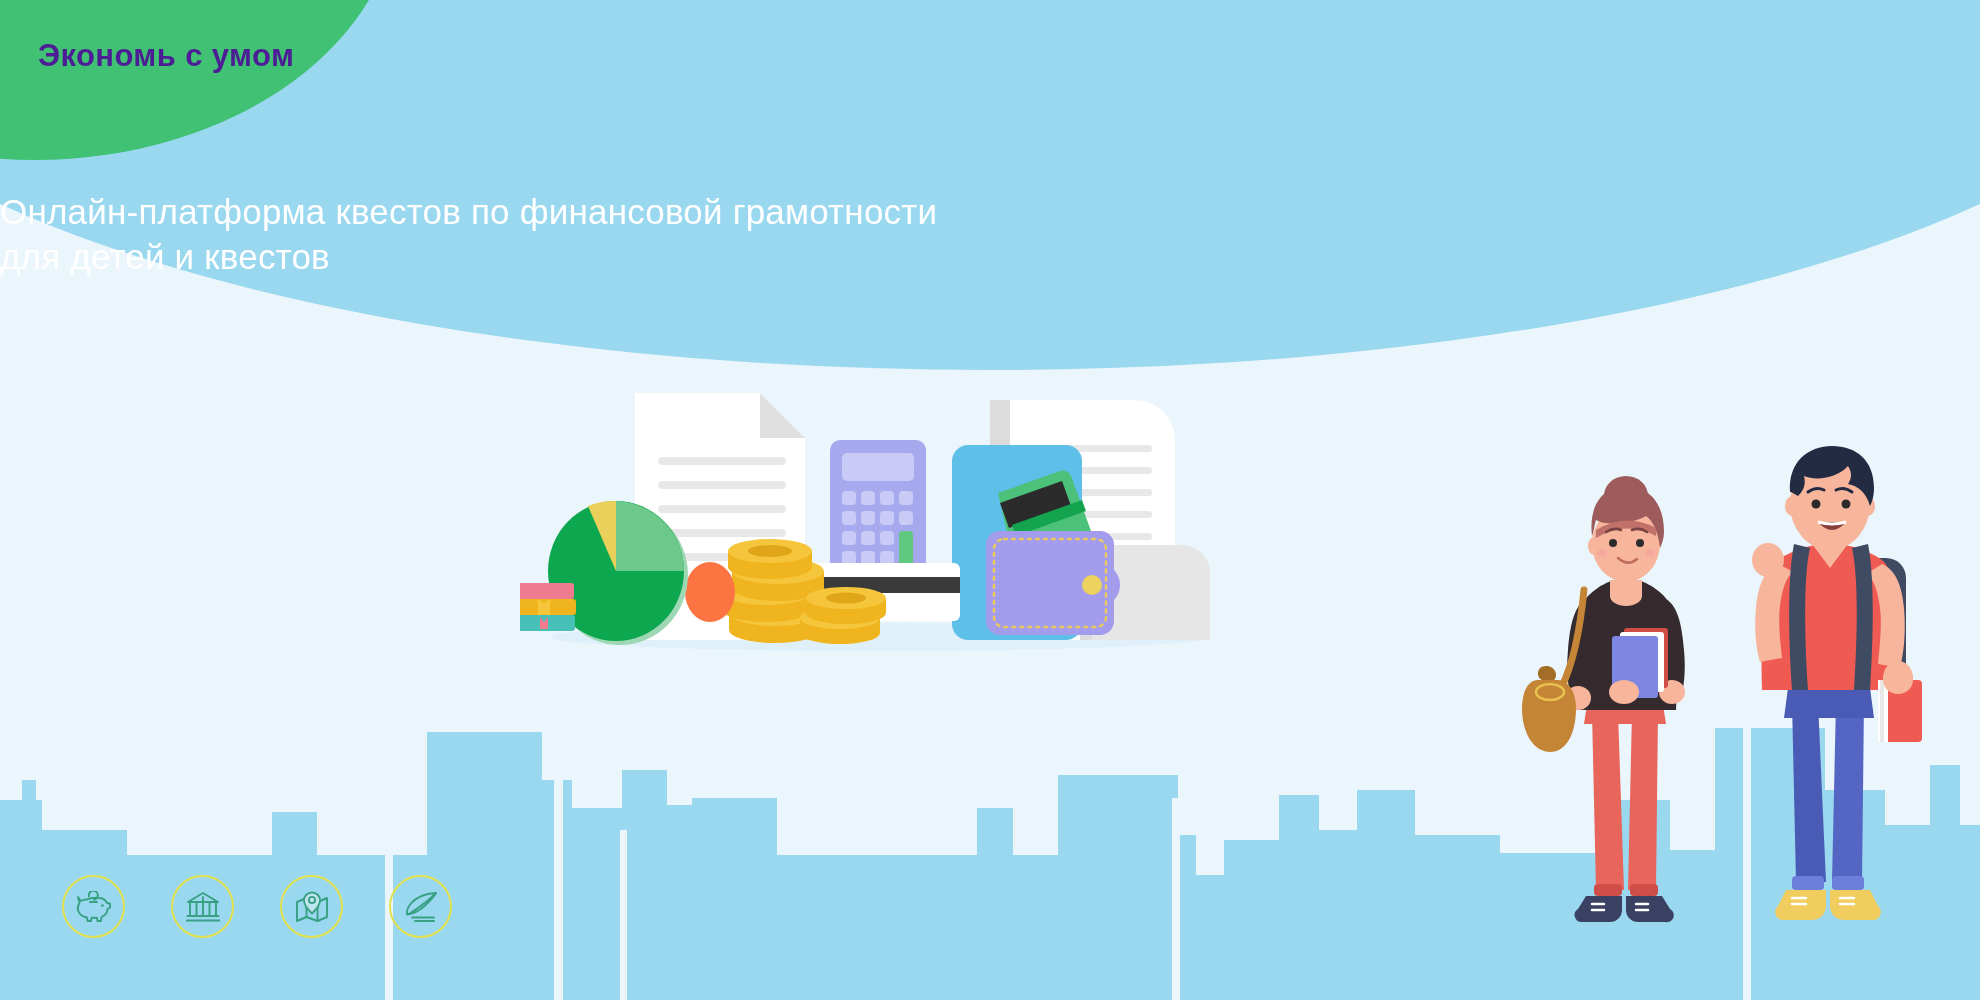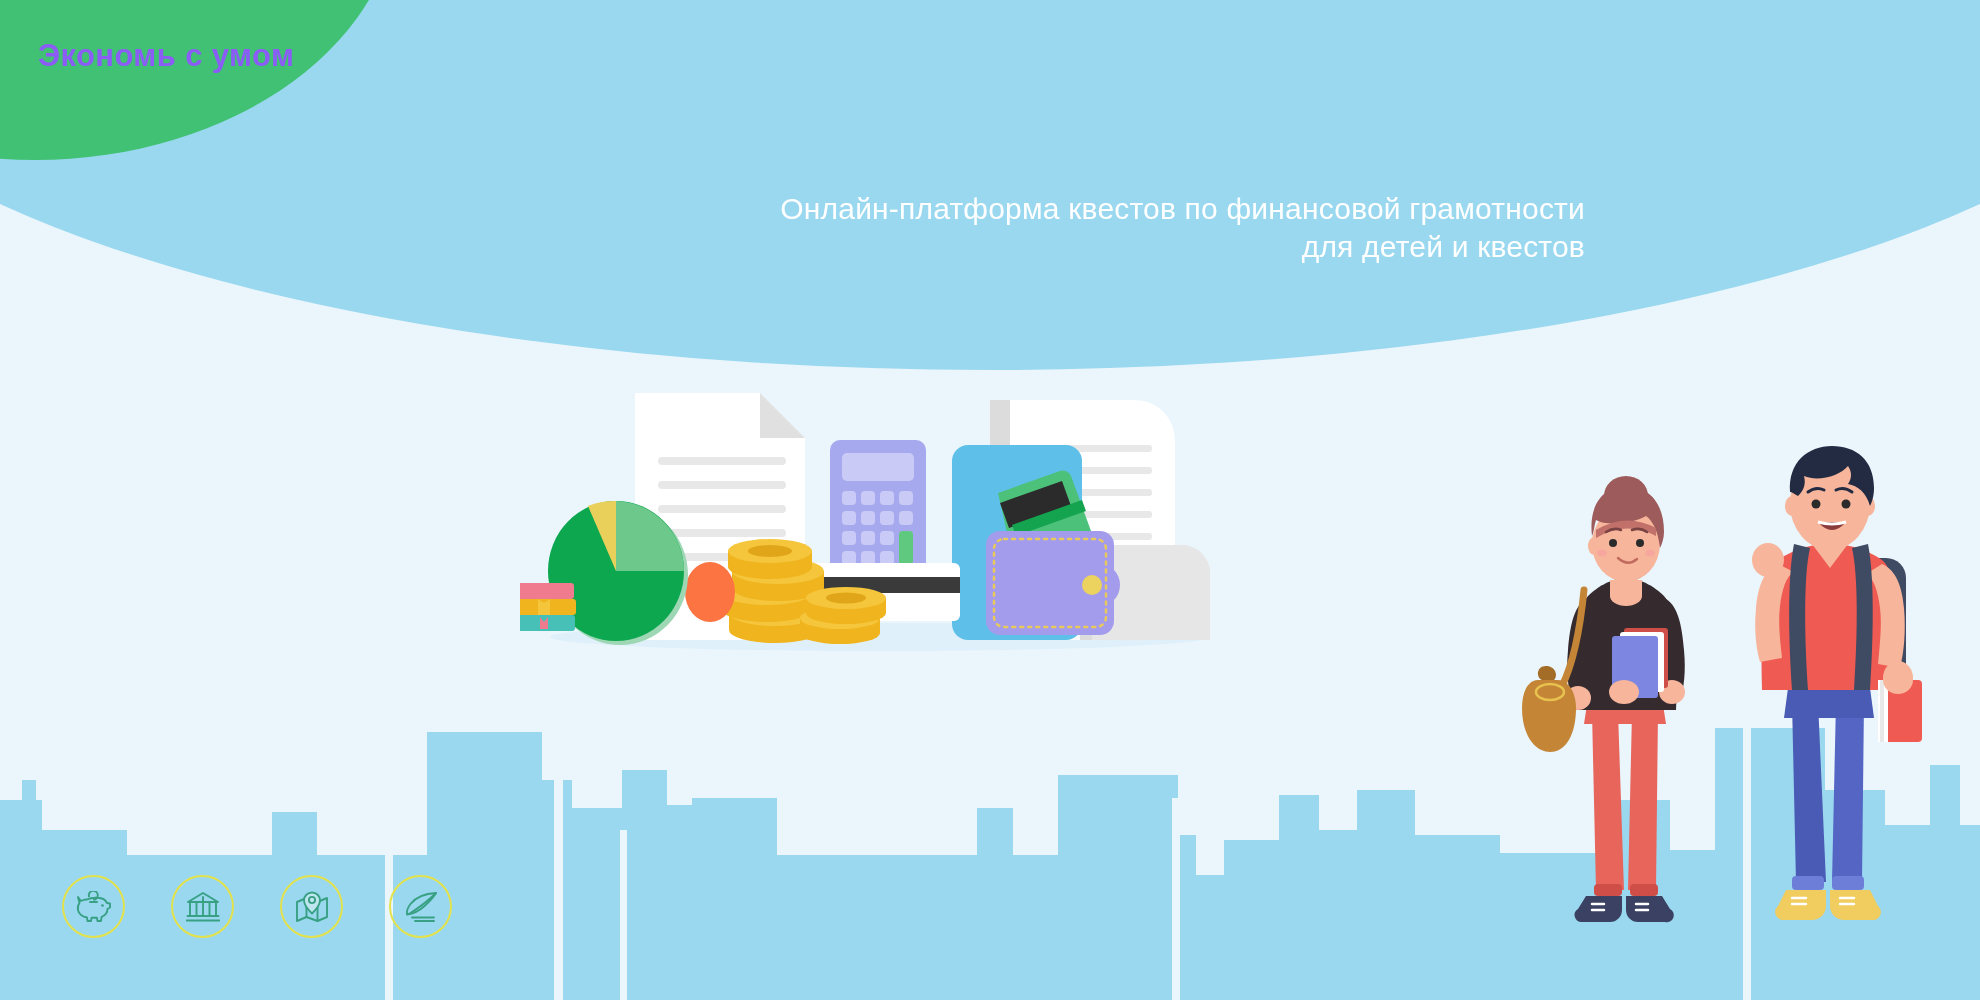--- a/index.html
+++ b/index.html
@@ -33,36 +33,36 @@
     left:-330px; top:-300px;
     width:730px; height:460px;
     background:#41c173;
     border-radius:0 0 60% 60% / 0 0 70% 70%;
     z-index:4;
   }
   .logo-text {
     position:absolute;
     left:38px; top:38px;
     z-index:5;
-    color:#8b5cf6;
+    color:#4c1d95;
     font-size:31px;
     font-weight:bold;
     letter-spacing:0.4px;
     white-space:nowrap;
   }
 
   
   .headline {
     position:absolute;
     left:0; top:190px;
     width:1585px;
-    text-align:right;
+    text-align:left;
     z-index:6;
     color:#ffffff;
-    font-size:30px;
+    font-size:35px;
     font-weight:500;
     line-height:1.28;
     letter-spacing:0.2px;
   }
   .headline .ln { display:block; }
 
   
   .skyline { position:absolute; left:0; bottom:0; width:1980px; height:330px; z-index:2; }
 
   

